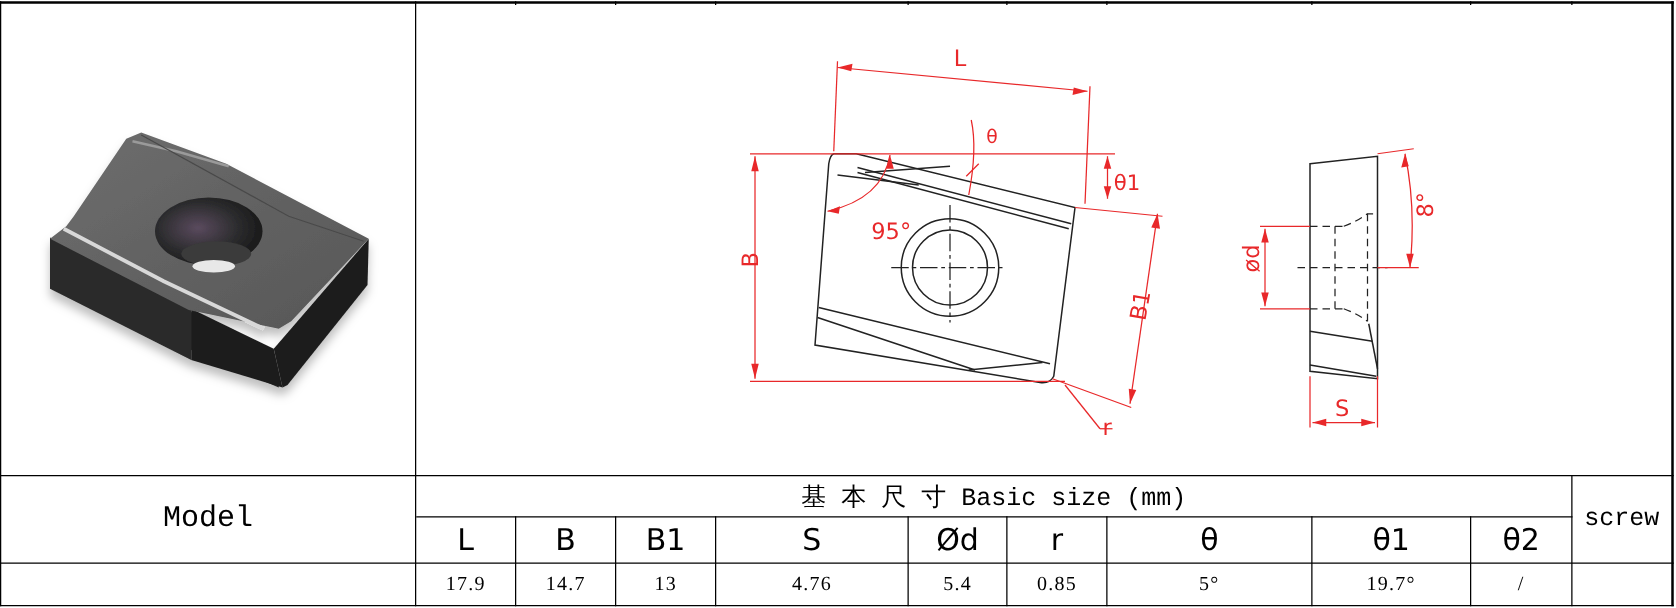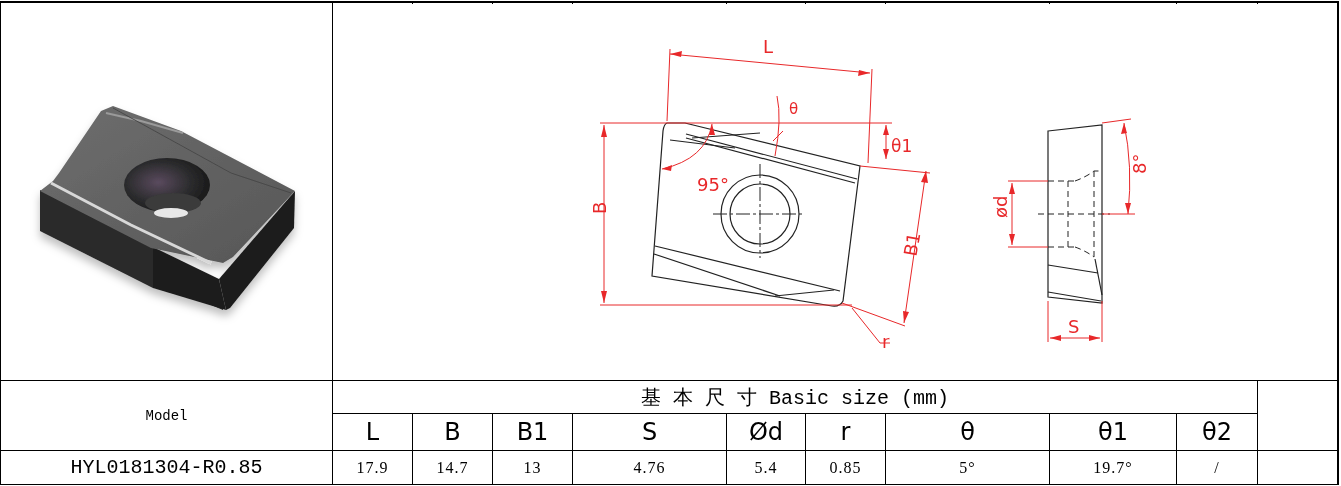--- a/index.html
+++ b/index.html
@@ -180,34 +180,34 @@
         <text x="891" y="151" font-size="17">θ1</text>
         <text x="697" y="190">95°</text>
         <text x="882" y="347">r</text>
         <text x="1133" y="170" transform="rotate(-90 1141 165)">8°</text>
         <text x="996" y="220" transform="rotate(-90 1000 213)">ød</text>
         <text x="1068" y="332">S</text>
       </g>
     </svg>
   </div>
 
-  <div class="cell mono" style="left:1px;top:380px;width:331px;height:69px;font-size:14px;">Model</div>
+  <div class="cell mono" style="left:1px;top:380px;width:331px;height:69px;font-size:24px;">Model</div>
   <div class="cell mono" style="left:333px;top:380px;width:924px;height:32px;font-size:20px;">基 本 尺 寸 Basic size (mm)</div>
+  <div class="cell mono" style="left:1258px;top:380px;width:79px;height:69px;font-size:20px;">screw</div>
 
   <div class="cell hdr-sans" style="left:333px;top:413px;width:79px;height:36px;">L</div>
   <div class="cell hdr-sans" style="left:413px;top:413px;width:79px;height:36px;">B</div>
   <div class="cell hdr-sans" style="left:493px;top:413px;width:79px;height:36px;">B1</div>
   <div class="cell hdr-sans" style="left:573px;top:413px;width:153px;height:36px;">S</div>
   <div class="cell hdr-sans" style="left:727px;top:413px;width:78px;height:36px;">Ød</div>
   <div class="cell hdr-sans" style="left:806px;top:413px;width:79px;height:36px;">r</div>
   <div class="cell hdr-sans" style="left:886px;top:413px;width:163px;height:36px;">θ</div>
   <div class="cell hdr-sans" style="left:1050px;top:413px;width:126px;height:36px;">θ1</div>
   <div class="cell hdr-sans" style="left:1177px;top:413px;width:80px;height:36px;">θ2</div>
 
-  <div class="cell model-val" style="left:1px;top:450px;width:331px;height:33px;">HYL0181304-R0.85</div>
   <div class="cell val" style="left:333px;top:450px;width:79px;height:33px;">17.9</div>
   <div class="cell val" style="left:413px;top:450px;width:79px;height:33px;">14.7</div>
   <div class="cell val" style="left:493px;top:450px;width:79px;height:33px;">13</div>
   <div class="cell val" style="left:573px;top:450px;width:153px;height:33px;">4.76</div>
   <div class="cell val" style="left:727px;top:450px;width:78px;height:33px;">5.4</div>
   <div class="cell val" style="left:806px;top:450px;width:79px;height:33px;">0.85</div>
   <div class="cell val" style="left:886px;top:450px;width:163px;height:33px;">5°</div>
   <div class="cell val" style="left:1050px;top:450px;width:126px;height:33px;">19.7°</div>
   <div class="cell val" style="left:1177px;top:450px;width:80px;height:33px;">/</div>
 </div>

